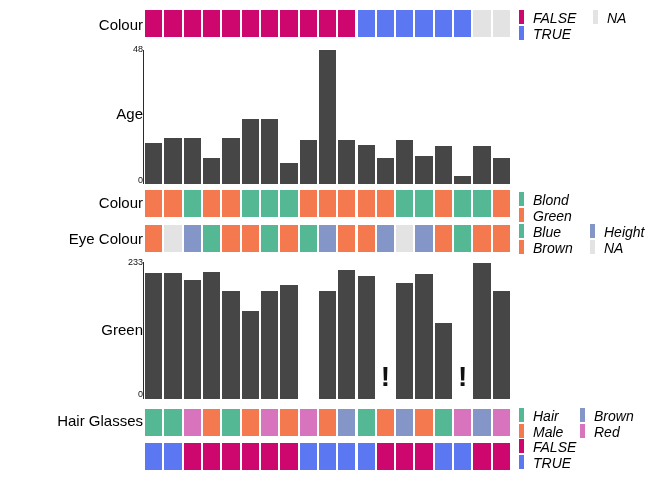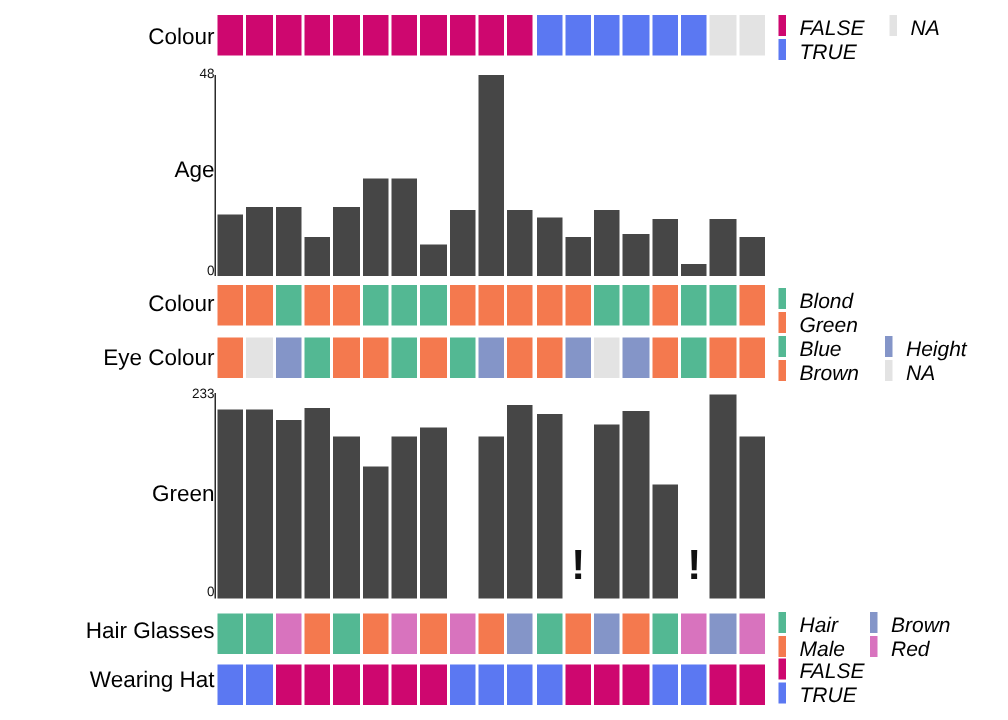--- a/index.html
+++ b/index.html
@@ -26,21 +26,20 @@
 <body>
 
 <div id="plot">
 
   <div class="row-label" style="top:17px">Colour</div>
   <div class="row-label" style="top:106px">Age</div>
   <div class="row-label" style="top:195px">Colour</div>
   <div class="row-label" style="top:231px">Eye Colour</div>
   <div class="row-label" style="top:322px">Green</div>
   <div class="row-label" style="top:413px">Hair Glasses</div>
-  <div class="row-label" style="top:446px">Wearing Hat</div>
 
   <div class="tick" style="top:45px">48</div>
   <div class="tick" style="top:176px">0</div>
   <div class="tick" style="top:258px">233</div>
   <div class="tick" style="top:390px">0</div>
 
   <div class="axis" style="top:50px;height:134px"></div>
   <div class="axis" style="top:262px;height:136.5px"></div>
 
   <div class="strip" id="row-0" style="top:10px">

